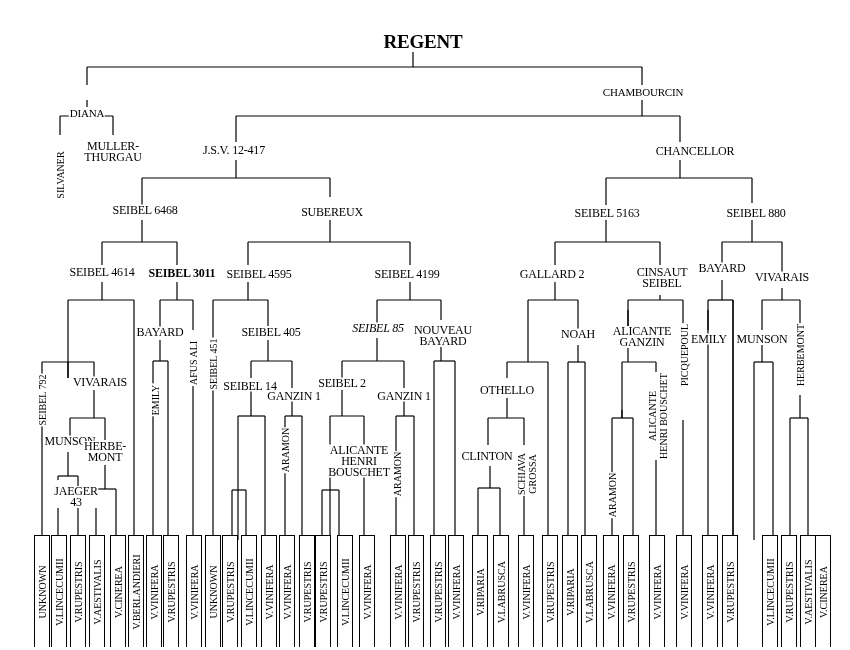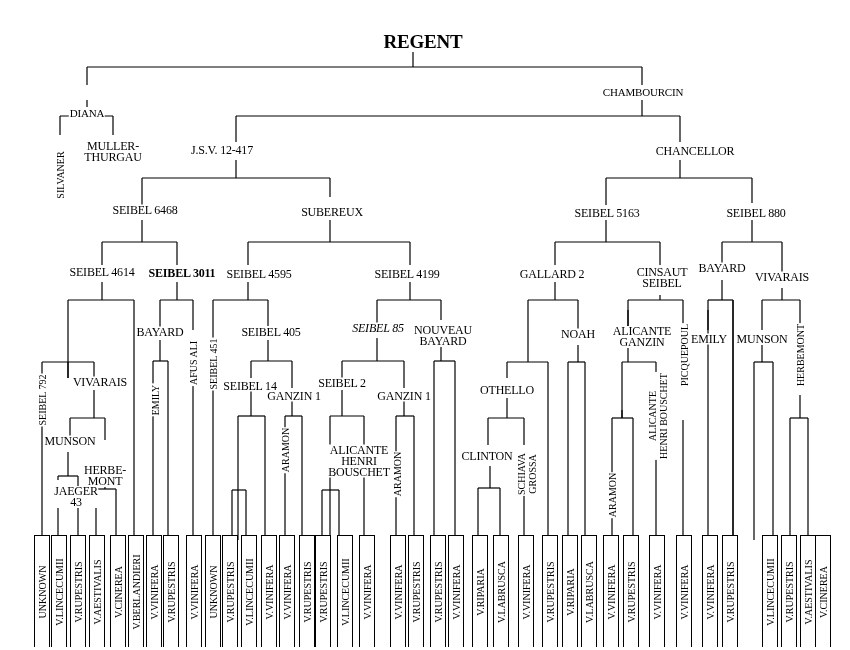--- a/index.html
+++ b/index.html
@@ -181,38 +181,38 @@
       <line x1="790" y1="418" x2="808" y2="418" stroke="#000" stroke-width="1.2"></line>
       <line x1="790" y1="418" x2="790" y2="540" stroke="#000" stroke-width="1.2"></line>
       <line x1="808" y1="418" x2="808" y2="540" stroke="#000" stroke-width="1.2"></line>
     </svg>
   <div id="labels">
       <div class="lbl title" style="left: 415px; top: 42px; margin-left: 8px;">REGENT</div>
       <div class="lbl mid" style="left: 87px; top: 91px; margin-top: 22px;">DIANA</div>
       <div class="lbl mid" style="left: 643px; top: 92px;">CHAMBOURCIN</div>
       <div class="vlbl" style="left: 60px; top: 175px;">SILVANER</div>
       <div class="lbl " style="left: 113px; top: 152px;">MULLER-<br>THURGAU</div>
-      <div class="lbl " style="left: 222px; top: 150px;">J.S.V. 12-417</div>
+      <div class="lbl " style="left: 234px; top: 150px;">J.S.V. 12-417</div>
       <div class="lbl " style="left: 695px; top: 151px; text-align: right;">CHANCELLOR</div>
       <div class="lbl " style="left: 145px; top: 210px;">SEIBEL 6468</div>
       <div class="lbl " style="left: 332px; top: 212px;">SUBEREUX</div>
       <div class="lbl " style="left: 607px; top: 213px;">SEIBEL 5163</div>
       <div class="lbl " style="left: 756px; top: 213px;">SEIBEL 880</div>
       <div class="lbl " style="left: 102px; top: 272px;">SEIBEL 4614</div>
       <div class="lbl " style="left: 182px; top: 273px; font-weight: bold;">SEIBEL 3011</div>
       <div class="lbl " style="left: 259px; top: 274px;">SEIBEL 4595</div>
       <div class="lbl " style="left: 407px; top: 274px;">SEIBEL 4199</div>
       <div class="lbl " style="left: 552px; top: 274px;">GALLARD 2</div>
       <div class="lbl " style="left: 662px; top: 278px;">CINSAUT<br>SEIBEL</div>
       <div class="lbl " style="left: 722px; top: 268px;">BAYARD</div>
       <div class="lbl " style="left: 782px; top: 277px;">VIVARAIS</div>
       <div class="vlbl" style="left: 42px; top: 400px;">SEIBEL 792</div>
       <div class="lbl " style="left: 100px; top: 382px;">VIVARAIS</div>
       <div class="lbl " style="left: 70px; top: 441px;">MUNSON</div>
-      <div class="lbl " style="left: 105px; top: 476px;">HERBE-<br>MONT</div>
+      <div class="lbl " style="left: 105px; top: 452px;">HERBE-<br>MONT</div>
       <div class="lbl " style="left: 76px; top: 497px;">JAEGER<br>43</div>
       <div class="lbl " style="left: 160px; top: 332px;">BAYARD</div>
       <div class="vlbl" style="left: 155px; top: 400px;">EMILY</div>
       <div class="vlbl" style="left: 193px; top: 363px;">AFUS ALI</div>
       <div class="vlbl" style="left: 213px; top: 364px;">SEIBEL 451</div>
       <div class="lbl " style="left: 271px; top: 332px;">SEIBEL 405</div>
       <div class="lbl " style="left: 250px; top: 386px;">SEIBEL 14</div>
       <div class="lbl " style="left: 294px; top: 396px;">GANZIN 1</div>
       <div class="vlbl" style="left: 285px; top: 450px;">ARAMON</div>
       <div class="lbl " style="left: 378px; top: 328px; font-style: italic;">SEIBEL 85</div>

